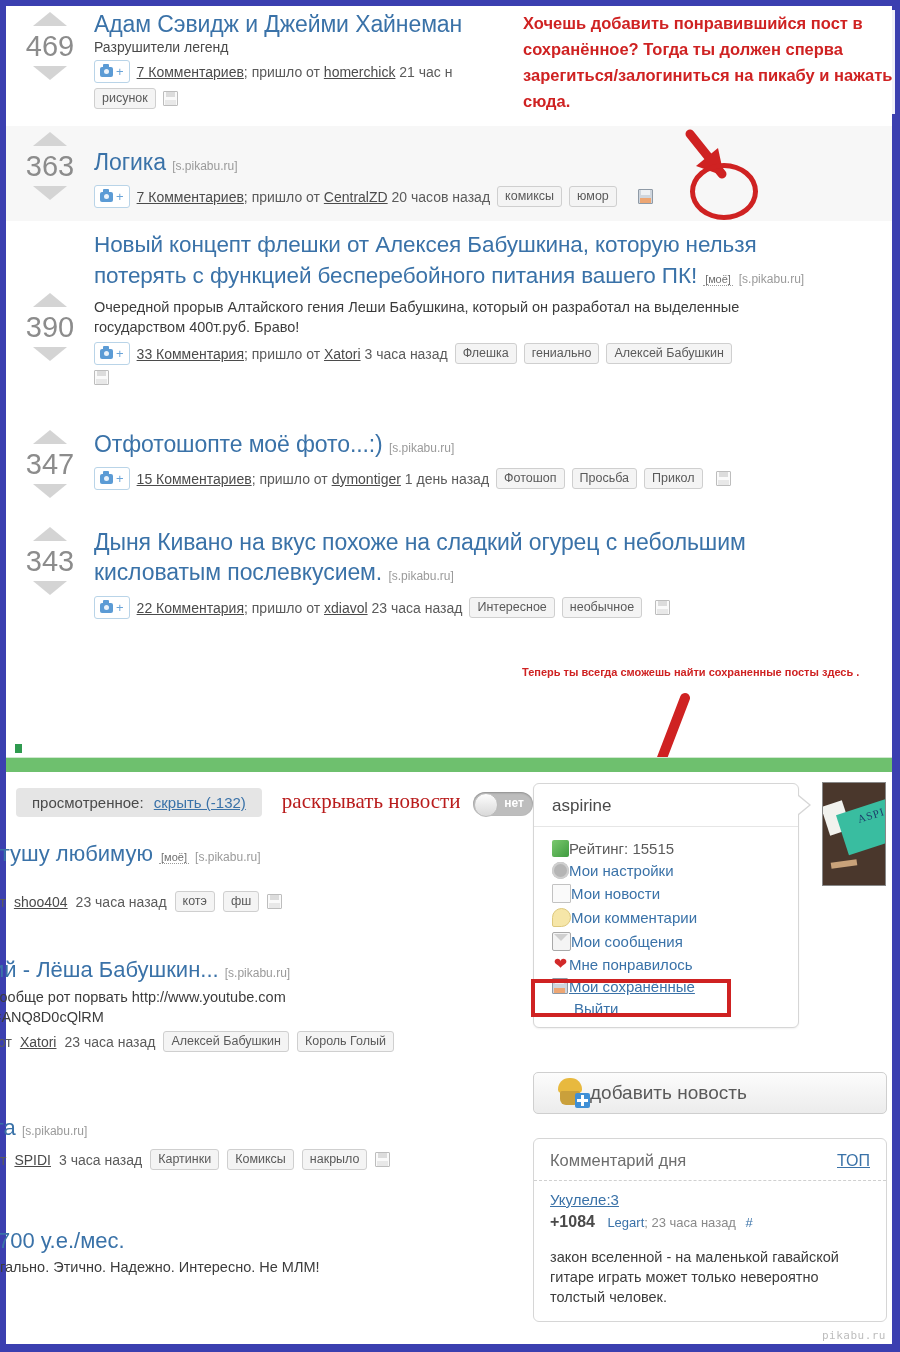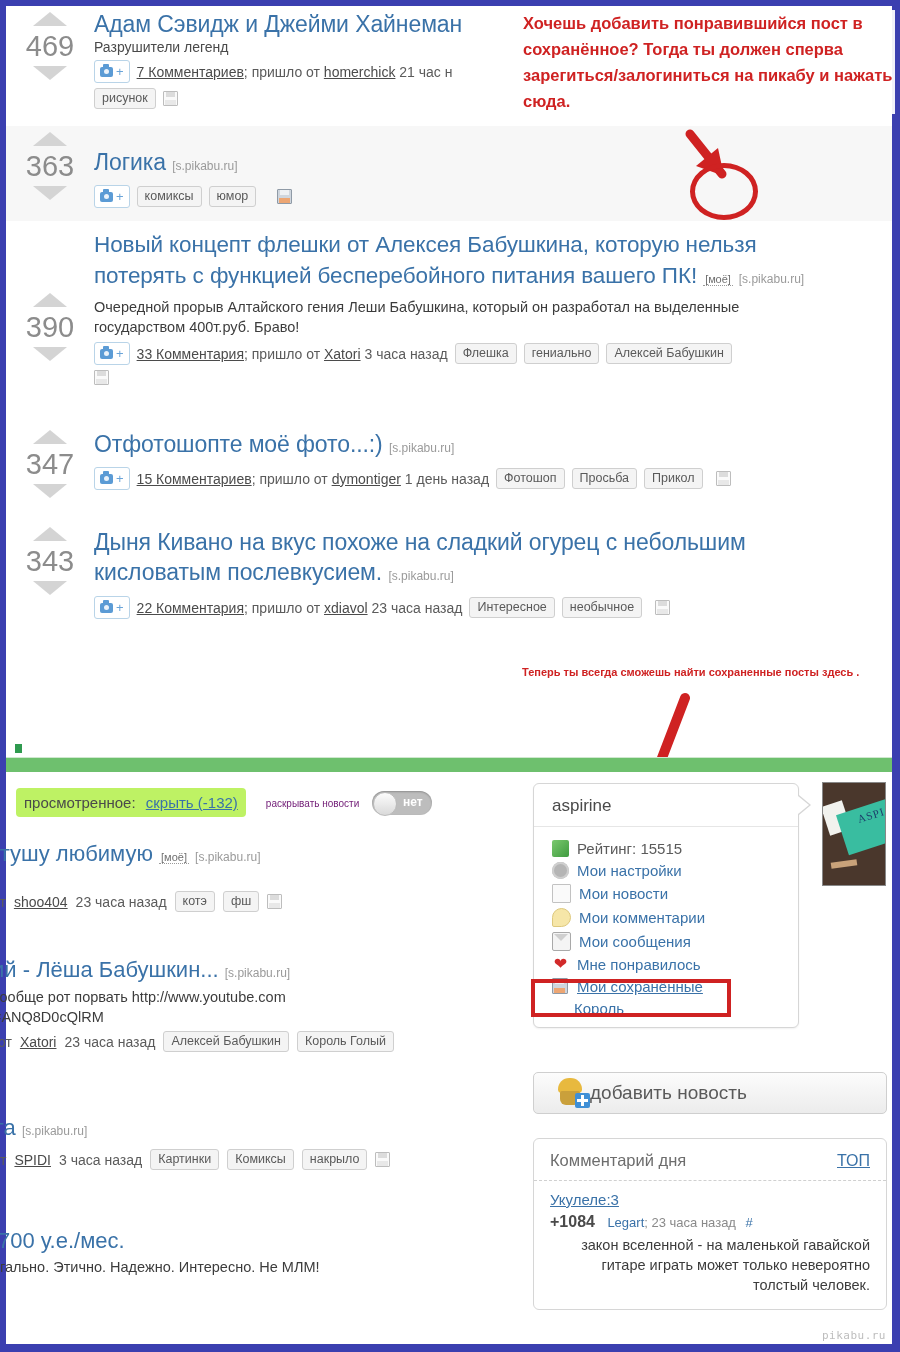--- a/index.html
+++ b/index.html
@@ -105,24 +105,24 @@
   svg.arrow{position:absolute;overflow:visible;}
 
   
   .green-bar{position:absolute;left:6px;top:757px;width:886px;height:14px;background:#6ec06e;border-top:1px solid #cfe8cf;border-bottom:1px solid #cfe8cf;}
   .green-dot{position:absolute;left:15px;top:744px;width:7px;height:9px;background:#2f9a4f;}
 
   .lower{position:absolute;left:6px;top:772px;width:886px;height:572px;background:#fff;}
 
   .filterbar{position:absolute;left:10px;top:16px;display:flex;align-items:center;gap:20px;}
   .filter-pill{
-    background:#bef264;border-radius:4px;padding:6px 8px;font-size:15px;color:#4a4a4a;
+    background:#e5e5e5;border-radius:4px;padding:6px 16px;font-size:15px;color:#4a4a4a;
   }
   .filter-pill a{color:#3a72a8;text-decoration:underline;margin-left:6px;}
-  .toggle-label{font-size:10px;color:#701a75;}
+  .toggle-label{font-size:21px;color:#b91c1c;font-family:Liberation Serif, serif;}
   .toggle{
     display:inline-flex;align-items:center;width:60px;height:24px;border-radius:13px;
     background:#bdbdbd;position:relative;margin-left:8px;vertical-align:middle;
     box-shadow:inset 0 1px 2px rgba(0,0,0,.25);
   }
   .toggle .knob{
     position:absolute;left:1px;top:1px;width:22px;height:22px;border-radius:50%;
     background:linear-gradient(#fdfdfd,#d9d9d9);border:1px solid #bbb;
   }
   .toggle .tg-text{position:absolute;right:9px;top:4px;font-size:12px;color:#fff;font-weight:bold;}
@@ -143,21 +143,21 @@
     border-top:9px solid transparent;border-bottom:9px solid transparent;
     border-left:11px solid #fff;
   }
   .usercard:before{
     content:"";position:absolute;right:-13px;top:11px;
     border-top:10px solid transparent;border-bottom:10px solid transparent;
     border-left:12px solid #d6d6d6;
   }
   .uc-name{font-size:17px;color:#4a4a4a;padding:12px 18px 10px 18px;border-bottom:1px solid #e6e6e6;}
   .uc-list{list-style:none;margin:0;padding:10px 0 8px 0;}
-  .uc-list li{display:flex;align-items:center;gap:8px;padding:2.5px 18px;font-size:15px;color:#3a72a8;}
+  .uc-list li{display:flex;align-items:center;padding:2.5px 18px;font-size:15px;color:#3a72a8;}
   .uc-list li.rating-row{color:#5b5b5b;}
   .uc-list li.logout{padding-left:40px;}
   .uc-ico{width:17px;height:17px;flex:0 0 17px;display:inline-block;position:relative;}
   .ico-chart{background:linear-gradient(135deg,#7bc96f,#3f9b3f);border-radius:2px;}
   .ico-gear{background:#b5b5b5;border-radius:50%;box-shadow:0 0 0 2px #cfcfcf inset;}
   .ico-doc{background:#fafafa;border:1px solid #c2c2c2;border-radius:1px;}
   .ico-mail{background:#f4f4f4;border:1px solid #a9a9a9;border-radius:2px;}
   .ico-mail:after{content:"";position:absolute;left:1px;top:1px;width:0;height:0;border-left:7px solid transparent;border-right:7px solid transparent;border-top:7px solid #cfcfcf;}
   .ico-bubble{background:#f6e6a8;border:1px solid #ddc87c;border-radius:50% 50% 50% 10%;}
   .ico-heart{color:#d22a2a;font-size:16px;line-height:16px;text-align:center;}
@@ -185,21 +185,21 @@
   }
   .cd-head{display:flex;justify-content:space-between;align-items:center;padding:12px 16px 10px 16px;border-bottom:1px dashed #d0d0d0;}
   .cd-title{font-size:16.5px;color:#6d6d6d;}
   .cd-top{font-size:16px;color:#3a72a8;text-decoration:underline;}
   .cd-body{padding:10px 16px 14px 16px;}
   .cd-link{font-size:15px;color:#3a72a8;text-decoration:underline;}
   .cd-score{font-size:16px;font-weight:bold;color:#4a4a4a;margin-right:8px;}
   .cd-author{font-size:13px;color:#3a72a8;}
   .cd-time{font-size:13px;color:#8a8a8a;}
   .cd-hash{font-size:13px;color:#3a72a8;margin-left:5px;}
-  .cd-text{font-size:14.5px;line-height:20px;color:#3c3c3c;margin-top:4px;text-align:right;}
+  .cd-text{font-size:14.5px;line-height:20px;color:#3c3c3c;margin-top:16px;}
 
   .aspirine-photo{
     position:absolute;left:822px;top:782px;width:62px;height:102px;
     background:#4a372c;border:1px solid #888;overflow:hidden;
   }
   .asp-box{position:absolute;left:18px;top:22px;width:60px;height:42px;background:#39bda0;transform:rotate(-18deg);}
   .asp-white{position:absolute;left:2px;top:20px;width:22px;height:30px;background:#f2f2ee;transform:rotate(-18deg);}
   .asp-txt{position:absolute;left:34px;top:26px;color:#1d3f6b;font-family:"Liberation Serif",serif;font-size:11px;transform:rotate(-18deg);letter-spacing:1px;}
   .asp-stick{position:absolute;left:8px;top:78px;width:26px;height:6px;background:#c9a27a;transform:rotate(-8deg);}
 
@@ -258,20 +258,21 @@
       <div class="post-body" style="padding-top:22px;">
         <div class="post-title">
           <span>Логика</span>
           <span class="post-src">[s.pikabu.ru]</span>
         </div>
         <div class="meta">
           <span class="cam">
               <span class="cam-body"></span>
               <span class="cam-plus">+</span>
             </span>
+          <span class="meta-text"><span class="u">7 Комментариев</span><span>; пришло от </span><span class="u">CentralZD</span> <span>20 часов назад</span></span>
           <span class="tag">комиксы</span>
           <span class="tag">юмор</span>
           <span class="floppy active" style="margin-left:14px;">
               <span class="f-outer"></span>
               <span class="f-shut"></span>
               <span class="f-lab"></span>
             </span>
         </div>
       </div>
     </div>
@@ -499,21 +500,21 @@
           <span class="uc-ico" style="position:relative;">
             <span class="floppy active" style="width:16px;height:16px;display:block;">
                 <span class="f-outer"></span>
                 <span class="f-shut"></span>
                 <span class="f-lab"></span>
               </span>
           </span>
           <a href="#" style="color:#3a72a8;">Мои сохранённые</a>
         </li>
         <li class="logout">
-          <span>Король</span>
+          <span>Выйти</span>
         </li>
       </ul>
     </div>
 
     <div class="addnews">
       <span class="muffin">
         <span class="top"></span>
           <span class="bot"></span>
           <span class="plus"></span>
       </span>

